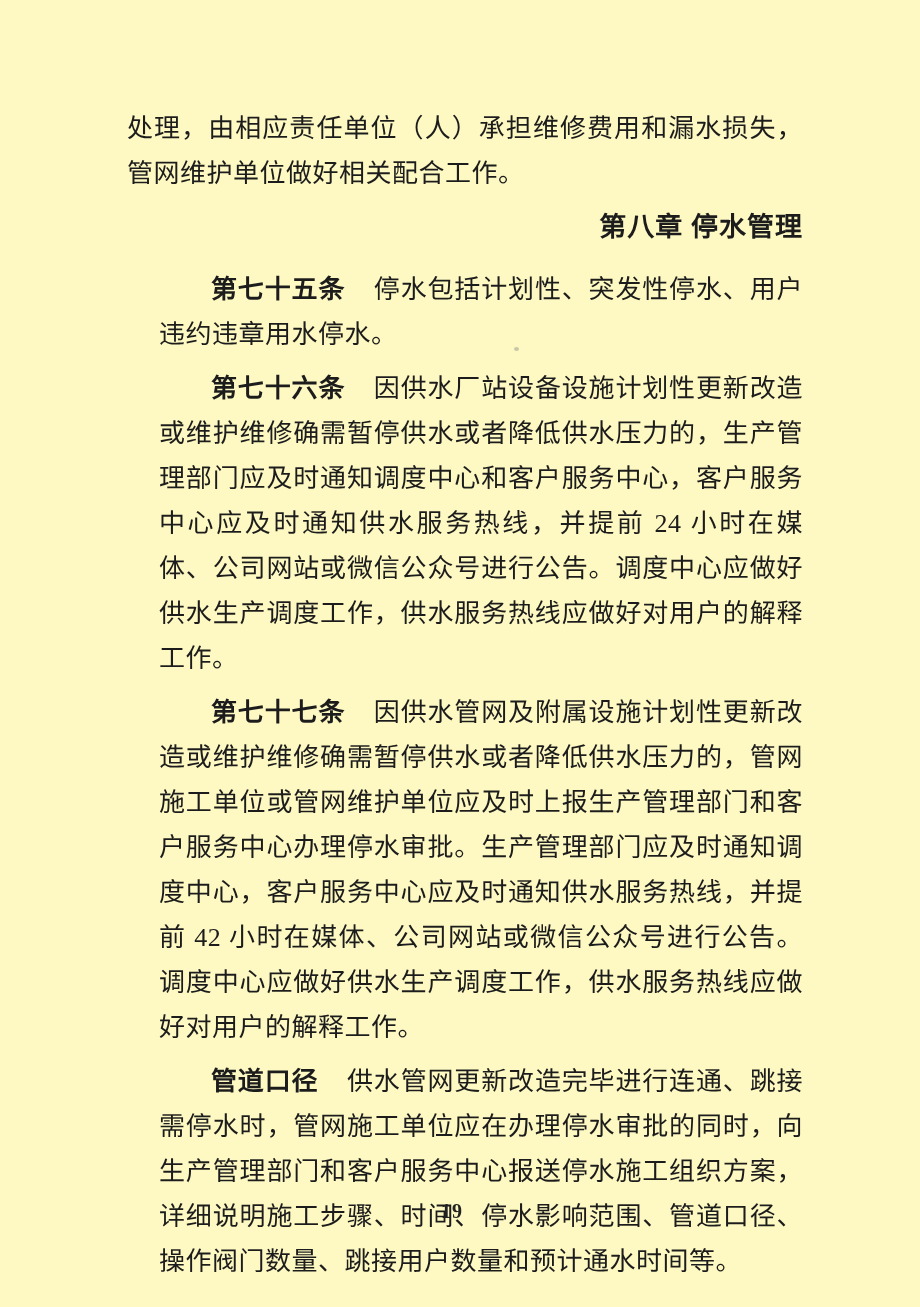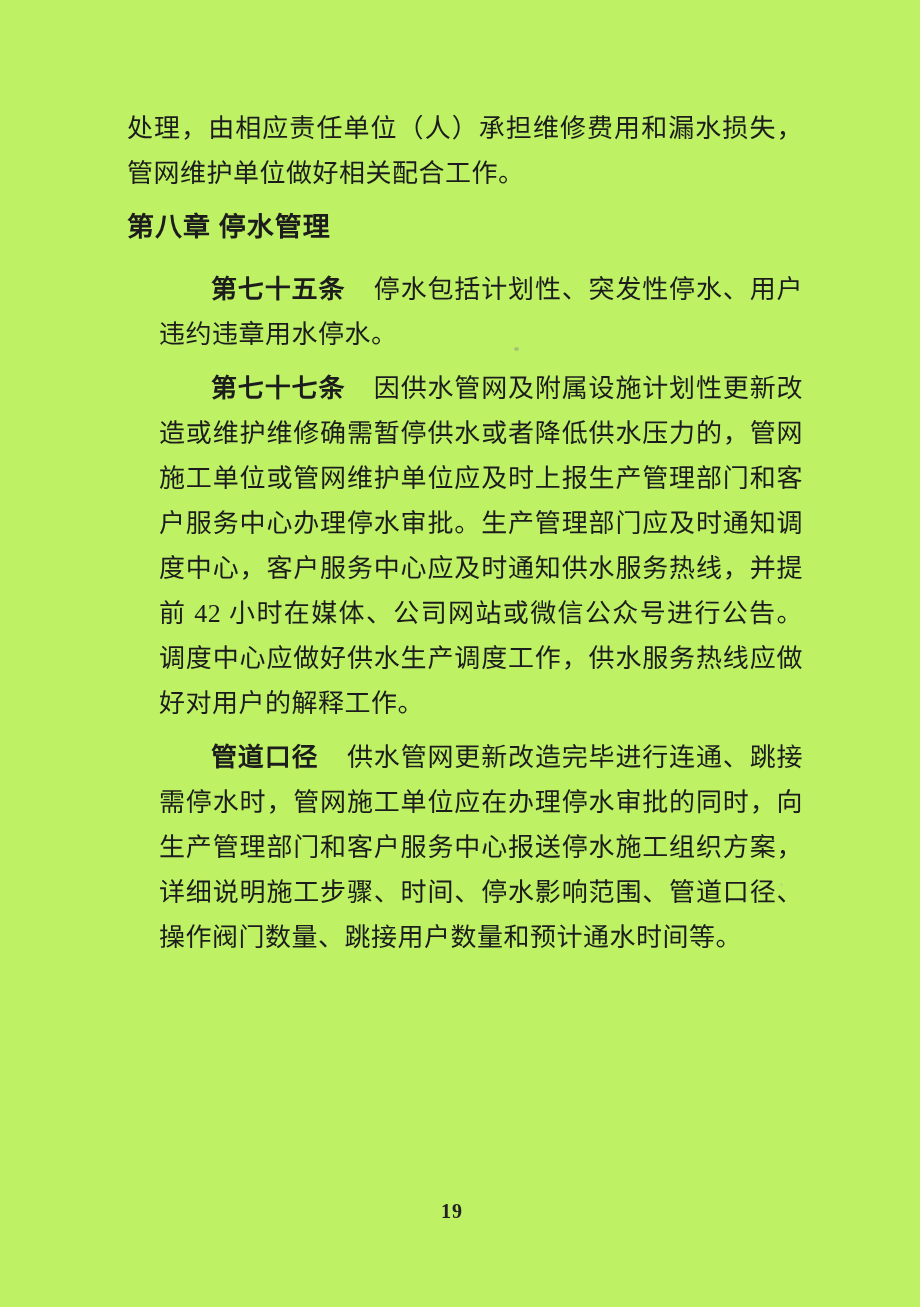--- a/index.html
+++ b/index.html
@@ -4,21 +4,21 @@
 <style>
   html, body {
     margin: 0;
     padding: 0;
     background: #ffffff;
   }
   .page {
     position: relative;
     width: 920px;
     height: 1307px;
-    background: #bef264;
+    background: #fef9c3;
     overflow: hidden;
     font-family: "Liberation Serif", "DejaVu Serif", serif;
     color: #1c1c1c;
   }
   .content {
     position: absolute;
     left: 127px;
     top: 106px;
     width: 676px;
   }
@@ -35,21 +35,21 @@
     margin-left: 32px;
   }
   .art-label {
     font-weight: bold;
     margin-right: 1.1em;
   }
   .chapter {
     font-size: 27px;
     line-height: 45px;
     font-weight: bold;
-    text-align: left;
+    text-align: right;
     margin: 9px 0 17px 0;
     letter-spacing: 1px;
   }
   .page-number {
     position: absolute;
     left: 0;
     right: 0;
     top: 1200px;
     text-align: center;
     transform: translateX(-8px);
@@ -73,20 +73,21 @@
 
 <div class="page">
   <div class="content">
 
     <p class="para">处理，由相应责任单位（人）承担维修费用和漏水损失，管网维护单位做好相关配合工作。</p>
 
     <h2 class="chapter">第八章 停水管理</h2>
 
     <p class="para indent"><span class="art-label">第七十五条</span><span>停水包括计划性、突发性停水、用户违约违章用水停水。</span></p>
 
+    <p class="para indent"><span class="art-label">第七十六条</span><span>因供水厂站设备设施计划性更新改造或维护维修确需暂停供水或者降低供水压力的，生产管理部门应及时通知调度中心和客户服务中心，客户服务中心应及时通知供水服务热线，并提前 24 小时在媒体、公司网站或微信公众号进行公告。调度中心应做好供水生产调度工作，供水服务热线应做好对用户的解释工作。</span></p>
 
     <p class="para indent"><span class="art-label">第七十七条</span><span>因供水管网及附属设施计划性更新改造或维护维修确需暂停供水或者降低供水压力的，管网施工单位或管网维护单位应及时上报生产管理部门和客户服务中心办理停水审批。生产管理部门应及时通知调度中心，客户服务中心应及时通知供水服务热线，并提前 42 小时在媒体、公司网站或微信公众号进行公告。调度中心应做好供水生产调度工作，供水服务热线应做好对用户的解释工作。</span></p>
 
     <p class="para indent"><span class="art-label">管道口径</span><span>供水管网更新改造完毕进行连通、跳接需停水时，管网施工单位应在办理停水审批的同时，向生产管理部门和客户服务中心报送停水施工组织方案，详细说明施工步骤、时间、停水影响范围、管道口径、操作阀门数量、跳接用户数量和预计通水时间等。</span></p>
 
   </div>
 
   <div class="speck speck-1"></div>
   <div class="speck speck-2"></div>
   <div class="speck speck-3"></div>

